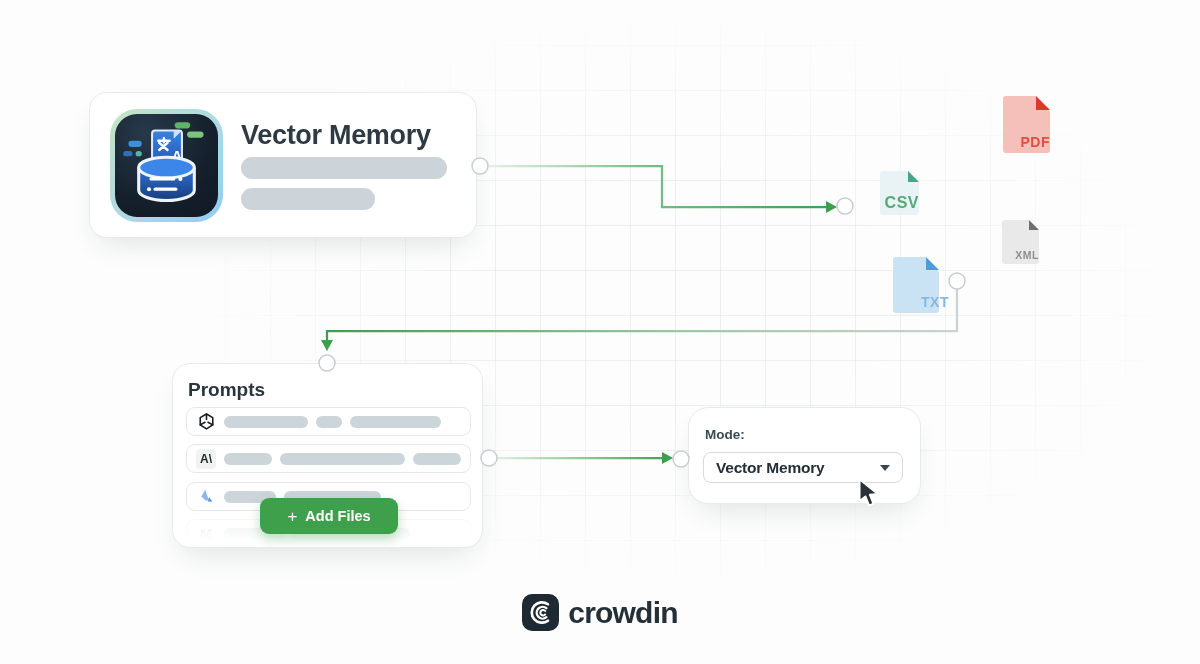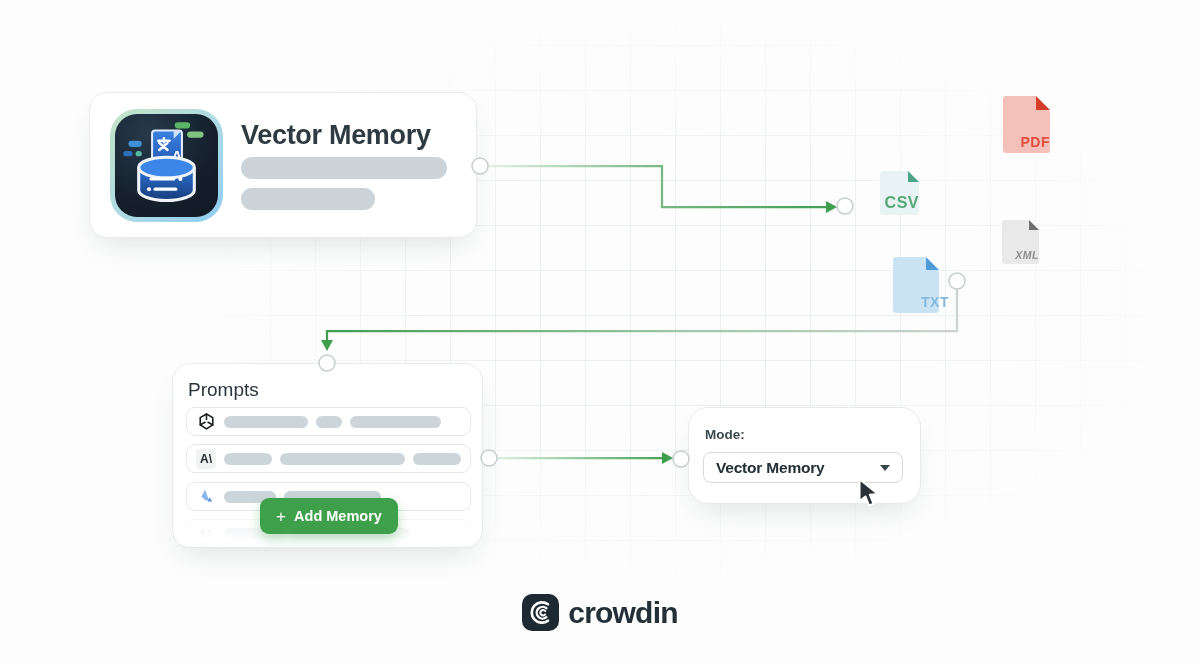--- a/index.html
+++ b/index.html
@@ -56,32 +56,32 @@
   .file .fold { position:absolute; top:0; clip-path:polygon(0 0,100% 100%,0 100%); }
   .file .flabel { position:absolute; left:0; right:0; bottom:3px; text-align:right; font-weight:700; letter-spacing:.5px; }
   .file-csv { left:880px; top:171px; width:39px; height:44px; }
   .file-csv .page { background:#e9f3f5; clip-path:polygon(0 0,72% 0,100% 26%,100% 100%,0 100%); }
   .file-csv .fold { right:0; width:11px; height:11px; background:#4aa486; }
   .file-csv .flabel { color:#57a877; font-size:16px; }
   .file-pdf { left:1003px; top:96px; width:47px; height:57px; }
   .file-pdf .page { background:#f6c0ba; clip-path:polygon(0 0,70% 0,100% 27%,100% 100%,0 100%); }
   .file-pdf .fold { right:0; width:14px; height:14px; background:#d63c2a; }
   .file-pdf .flabel { color:#e1503f; font-size:14px; }
-  .file-xml { left:1002px; top:220px; width:37px; height:44px;font-style:italic; }
+  .file-xml { left:1002px; top:220px; width:37px; height:44px; }
   .file-xml .page { background:#e9e9e9; clip-path:polygon(0 0,72% 0,100% 26%,100% 100%,0 100%); }
   .file-xml .fold { right:0; width:10px; height:10px; background:#6f6f6f; }
   .file-xml .flabel { color:#8f8f8f; font-size:10.5px; }
   .file-txt { left:893px; top:257px; width:46px; height:56px; }
   .file-txt .page { background:#c9e2f4; clip-path:polygon(0 0,70% 0,100% 27%,100% 100%,0 100%); }
   .file-txt .fold { right:0; width:13px; height:13px; background:#4f9ad9; }
   .file-txt .flabel { color:#85b9e0; font-size:14px;padding-left:28px; }
 
   
   .pr-card { left:172px; top:363px; width:311px; height:185px; border-radius:18px; overflow:hidden; }
-  .pr-title { position:absolute; left:15px; top:15px; font-size:19px; font-weight:400; color:#2a353c; }
+  .pr-title { position:absolute; left:15px; top:15px; font-size:19px; font-weight:700; color:#2a353c; }
   .prow {
     position:absolute; left:13px; width:285px; height:29px;
     border:1px solid #e5e8e9; border-radius:9px; background:#fff;
     display:flex; align-items:center; gap:8px; padding:0 9px;
   }
   .prow-1 { top:43px; } .prow-2 { top:80px; } .prow-3 { top:118px; } .prow-4 { top:155px; opacity:.45; }
   .prow .bar { height:12px; border-radius:6px; background:#ccd5da; }
   .prov { width:20px; height:20px; display:flex; align-items:center; justify-content:center; flex:0 0 auto; }
   .prov-anthropic { background:#f1f3f3; border-radius:4px; font-size:12px; font-weight:800; color:#1d262b; }
   .prov-mistral { font-size:14px; font-weight:800; color:#c3c9cd; }
@@ -256,21 +256,21 @@
 
     <div class="prow prow-4">
       <span class="prov prov-mistral">M</span>
       <span class="bar" style="width:60px"></span>
       <span class="bar" style="width:118px"></span>
     </div>
 
     <div class="pr-fade"></div>
     <button class="add-prompt">
       <span class="plus-glyph">+</span>
-      <span class="ap-label">Add Memory</span>
+      <span class="ap-label">Add Files</span>
     </button>
   </div>
 
   <div class="card mode-card">
     <div class="mode-label">Mode:</div>
     <div class="mode-select">
       <span class="mode-value">Vector Memory</span>
       <span class="chevron"></span>
     </div>
   </div>

